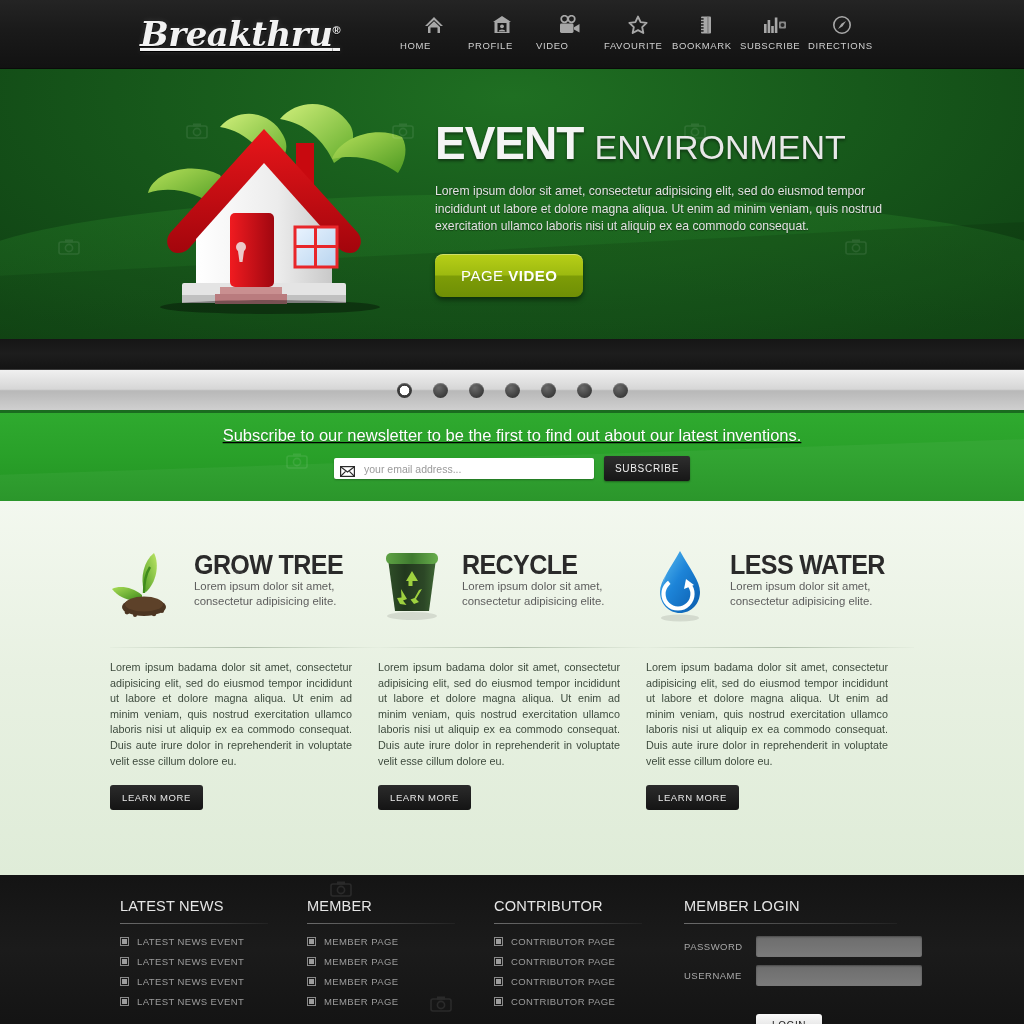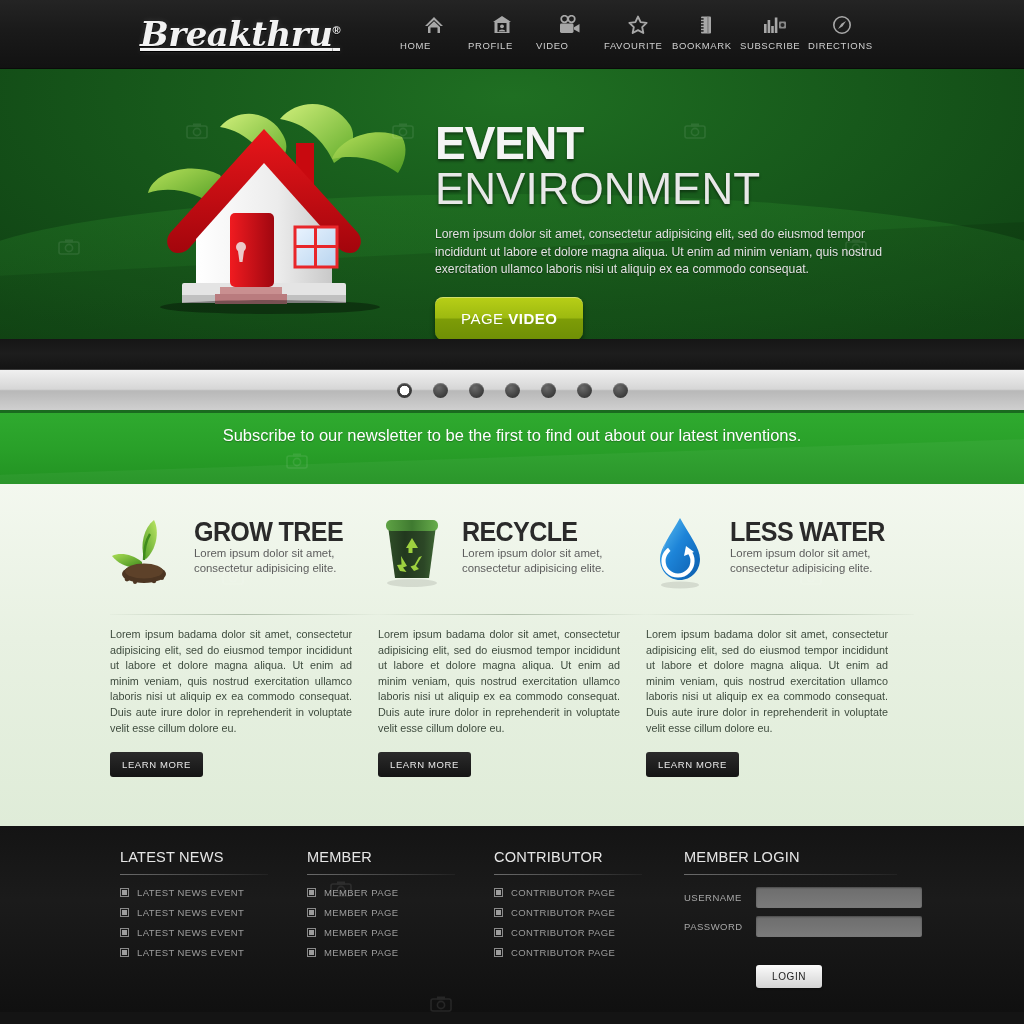--- a/index.html
+++ b/index.html
@@ -80,21 +80,21 @@
   .house-art { position:absolute; left:120px; top:6px; width:300px; height:250px; }
 
   .hero-text { position:absolute; left:435px; top:52px; width:470px; }
   .hero-title {
     font-family: "Liberation Sans", sans-serif;
     font-size: 42px; line-height: 44px; font-weight: bold;
     color: #e8e8e8; letter-spacing: -0.5px;
     text-shadow: 0 2px 3px rgba(0,0,0,0.45);
   }
   .hero-title .strong { font-size: 46px; color:#f4f4f4; letter-spacing:-1px; }
-  .hero-title .light { font-weight: normal; font-size: 44px; letter-spacing: 0px; }
+  .hero-title .light { font-weight: normal; font-size: 34px; letter-spacing: 0px; }
   .hero-desc {
     margin-top: 14px;
     color: #e2e2e2; font-size: 12.2px; line-height: 17.5px;
     text-shadow: 0 1px 1px rgba(0,0,0,0.4);
   }
   .learn-more-hero {
     margin-top: 18px;
     display:inline-block;
     padding: 13px 26px;
     border-radius: 8px;
@@ -127,24 +127,25 @@
     box-shadow: inset 0 1px 1px rgba(255,255,255,0.25);
     cursor: pointer;
   }
   .dot.active {
     background: radial-gradient(circle at 50% 50%, #ffffff 0%, #ffffff 42%, #3c3c3c 48%, #2f2f2f 100%);
   }
 
   
   .newsletter {
     position: relative;
-    height: 71px;
+    height: 88px;
     background: linear-gradient(to bottom, #2faa2f 0%, #29a029 50%, #229222 100%);
     overflow: hidden;
     text-align:center;
+    text-decoration:underline;
   }
   .newsletter:after {
     content:""; position:absolute; left:-10%; top:44px; width:120%; height:120px;
     background: rgba(255,255,255,0.045); transform: rotate(-2deg);
   }
   .nl-inner { position: relative; z-index: 3; }
   .nl-title {
     padding-top: 13px;
     color:#ffffff; font-size: 16.5px;
     text-shadow: 0 1px 1px rgba(0,0,0,0.25);
@@ -175,21 +176,21 @@
     padding: 7px 11px; border-radius: 2px;
     font-family:"Liberation Sans", sans-serif;
     box-shadow: 0 1px 2px rgba(0,0,0,0.35);
   }
 
   
   .content {
     position: relative;
     height: 342px;
     background: linear-gradient(to bottom, #f3f8ef 0%, #e8f1e2 45%, #dfecd8 100%);
-    padding: 0 110px;
+    padding: 16px 110px;
   }
   .cols { display:flex; gap: 0px; padding-top: 28px; }
   .col { width: 282px; }
   .col + .col { margin-left: 0px; }
   .col-head { display:flex; align-items:flex-start; gap:12px; height: 86px; }
   .col-art { width: 72px; flex:0 0 72px; height:80px; position:relative; }
   .col-txt { flex:1; padding-top: 6px; }
   .col-title {
     font-family:"Liberation Sans", sans-serif;
     font-size: 27px; font-weight:bold; color:#2a2a2a;
@@ -453,20 +454,33 @@
     <span class="dot"></span>
     <span class="dot"></span>
     <span class="dot"></span>
     <span class="dot"></span>
     <span class="dot"></span>
   </div>
 
   <div class="newsletter">
     <div class="nl-inner">
       <div class="nl-title">Subscribe to our newsletter to be the first to find out about our latest inventions.</div>
+      <div class="nl-form">
+        <div class="nl-field">
+          <span class="env-icon">
+            <svg viewBox="0 0 15 11" width="15" height="11">
+                <rect x="0.6" y="0.6" width="13.8" height="9.8" fill="#fff" stroke="#2b2b2b" stroke-width="1.2"></rect>
+                <path d="M0.9 1 L7.5 6 L14.1 1" fill="none" stroke="#2b2b2b" stroke-width="1.1"></path>
+                <path d="M0.9 10 L5.6 5.4 M14.1 10 L9.4 5.4" stroke="#2b2b2b" stroke-width="1.1" fill="none"></path>
+              </svg>
+          </span>
+          <input type="text" placeholder="your email address..." style="">
+        </div>
+        <button class="subscribe-btn">SUBSCRIBE</button>
+      </div>
     </div>
   </div>
 
   <div class="content">
     <div class="cols">
 
       <div class="col">
         <div class="col-head">
           <div class="col-art">
             <svg width="72" height="80" viewBox="0 0 72 80">
@@ -632,27 +646,27 @@
         <div class="f-li">
             <span class="f-bullet"></span>
             <span>CONTRIBUTOR PAGE</span>
           </div>
       </div>
 
       <div class="fcol-login">
         <div class="f-title">MEMBER LOGIN</div>
         <div class="f-rule wide"></div>
         <div class="login-row">
+          <span class="login-lbl">PASSWORD</span>
+          <input class="login-input" type="password" style="">
+        </div>
+        <div class="login-row">
           <span class="login-lbl">USERNAME</span>
           <input class="login-input" type="text" style="">
         </div>
-        <div class="login-row">
-          <span class="login-lbl">PASSWORD</span>
-          <input class="login-input" type="password" style="">
-        </div>
         <button class="login-btn">LOGIN</button>
       </div>
 
     </div>
   </div>
 
   <div class="wm">
     <span class="wm-cam" style="left:186px; top:122px;"><svg viewBox="0 0 22 17">
           <rect x="1" y="4" width="20" height="12" rx="2" fill="none" stroke="#fff" stroke-width="1.6"></rect>
           <circle cx="11" cy="10" r="3.6" fill="none" stroke="#fff" stroke-width="1.6"></circle>

